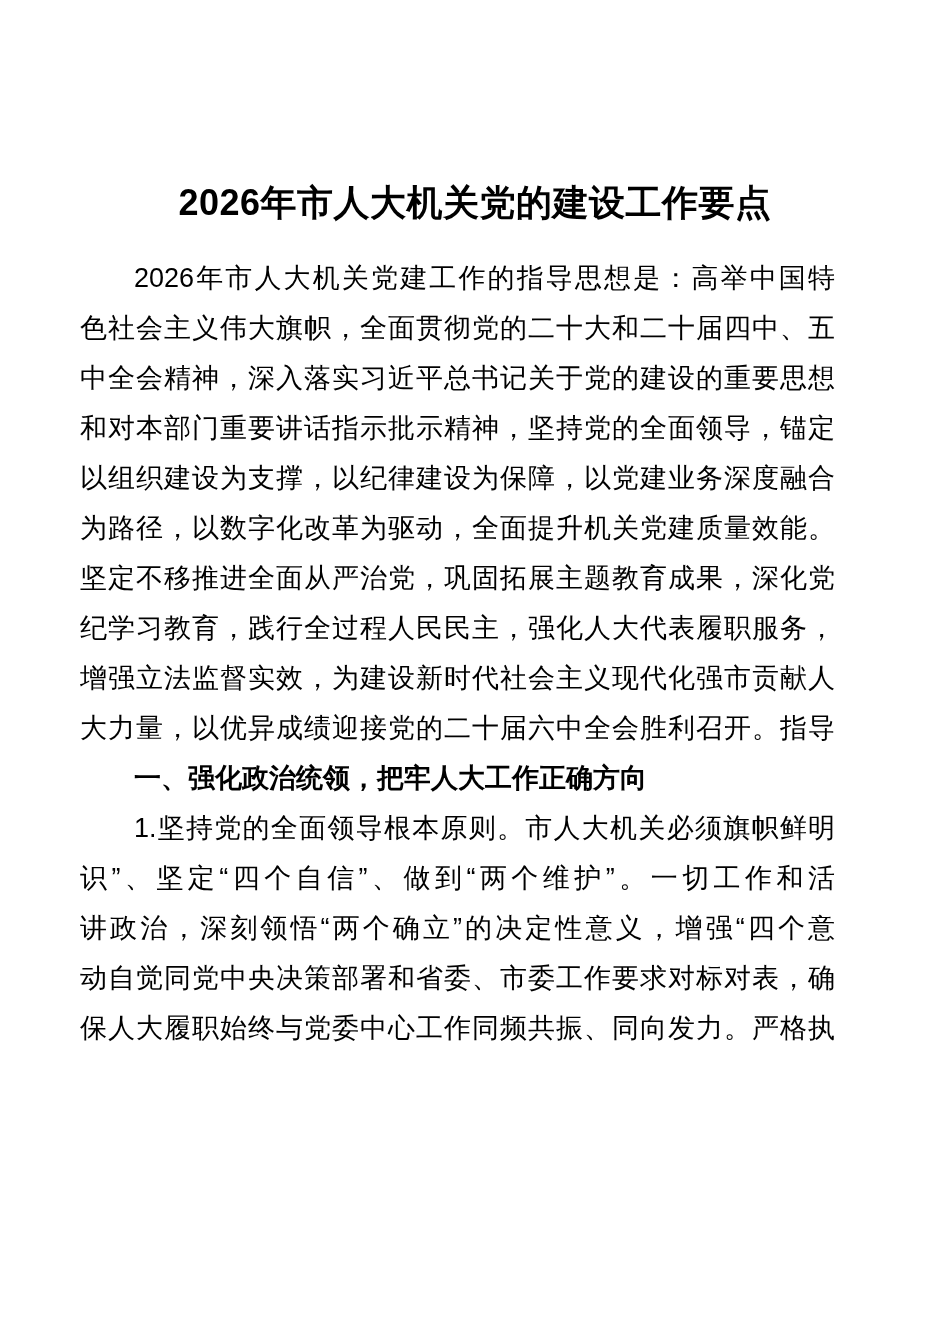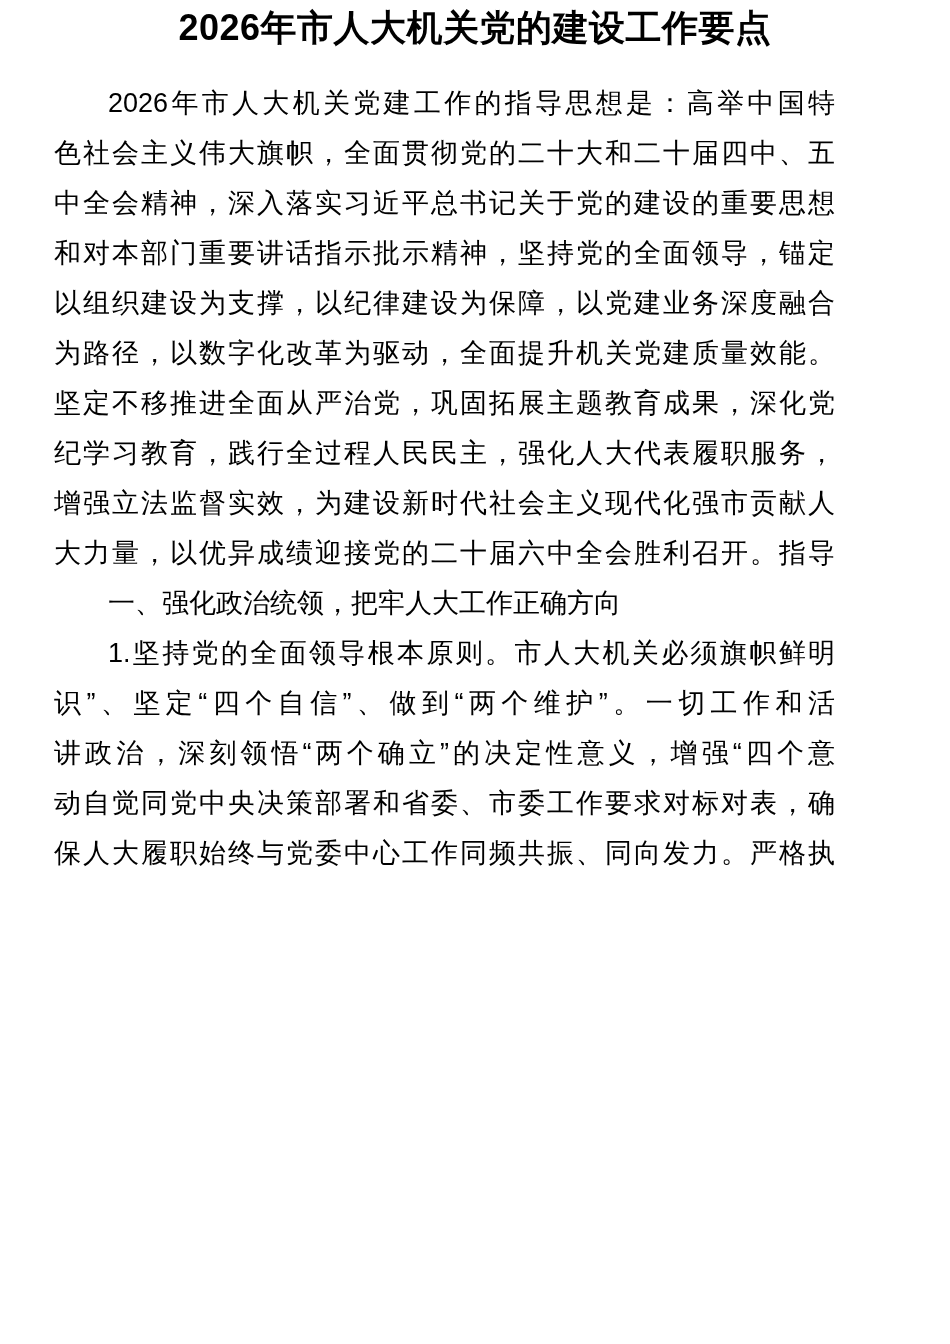--- a/index.html
+++ b/index.html
@@ -11,47 +11,48 @@
     position: relative;
     width: 950px;
     height: 1344px;
     background: #ffffff;
     color: #000000;
     font-family: "Liberation Sans", sans-serif;
     overflow: hidden;
   }
   .doc-title {
     margin: 0;
+    padding-top: 175px;
     font-size: 36px;
     line-height: 56px;
     font-weight: 700;
     text-align: center;
     letter-spacing: 0.5px;
   }
   .doc-body {
-    margin: 22px 115px 0 54px; 
+    margin: 22px 115px 0 80px; 
   }
   .line {
     font-size: 27px;
     line-height: 50px;
     height: 50px;
     overflow: hidden;
     text-align: justify;
     text-align-last: justify;
     text-justify: inter-ideograph;
   }
   .line.left {
     text-align: left;
     text-align-last: left;
   }
   .line.indent {
     text-indent: 2em;
   }
   .line.heading {
-    font-weight: 400;
+    font-weight: 700;
   }
 </style>
 </head>
 <body>
 
 <div class="page">
   <h1 class="doc-title">2026年市人大机关党的建设工作要点</h1>
   <div class="doc-body">
       <div class="line indent">2026年市人大机关党建工作的指导思想是：高举中国特</div>
       <div class="line">色社会主义伟大旗帜，全面贯彻党的二十大和二十届四中、五</div>

